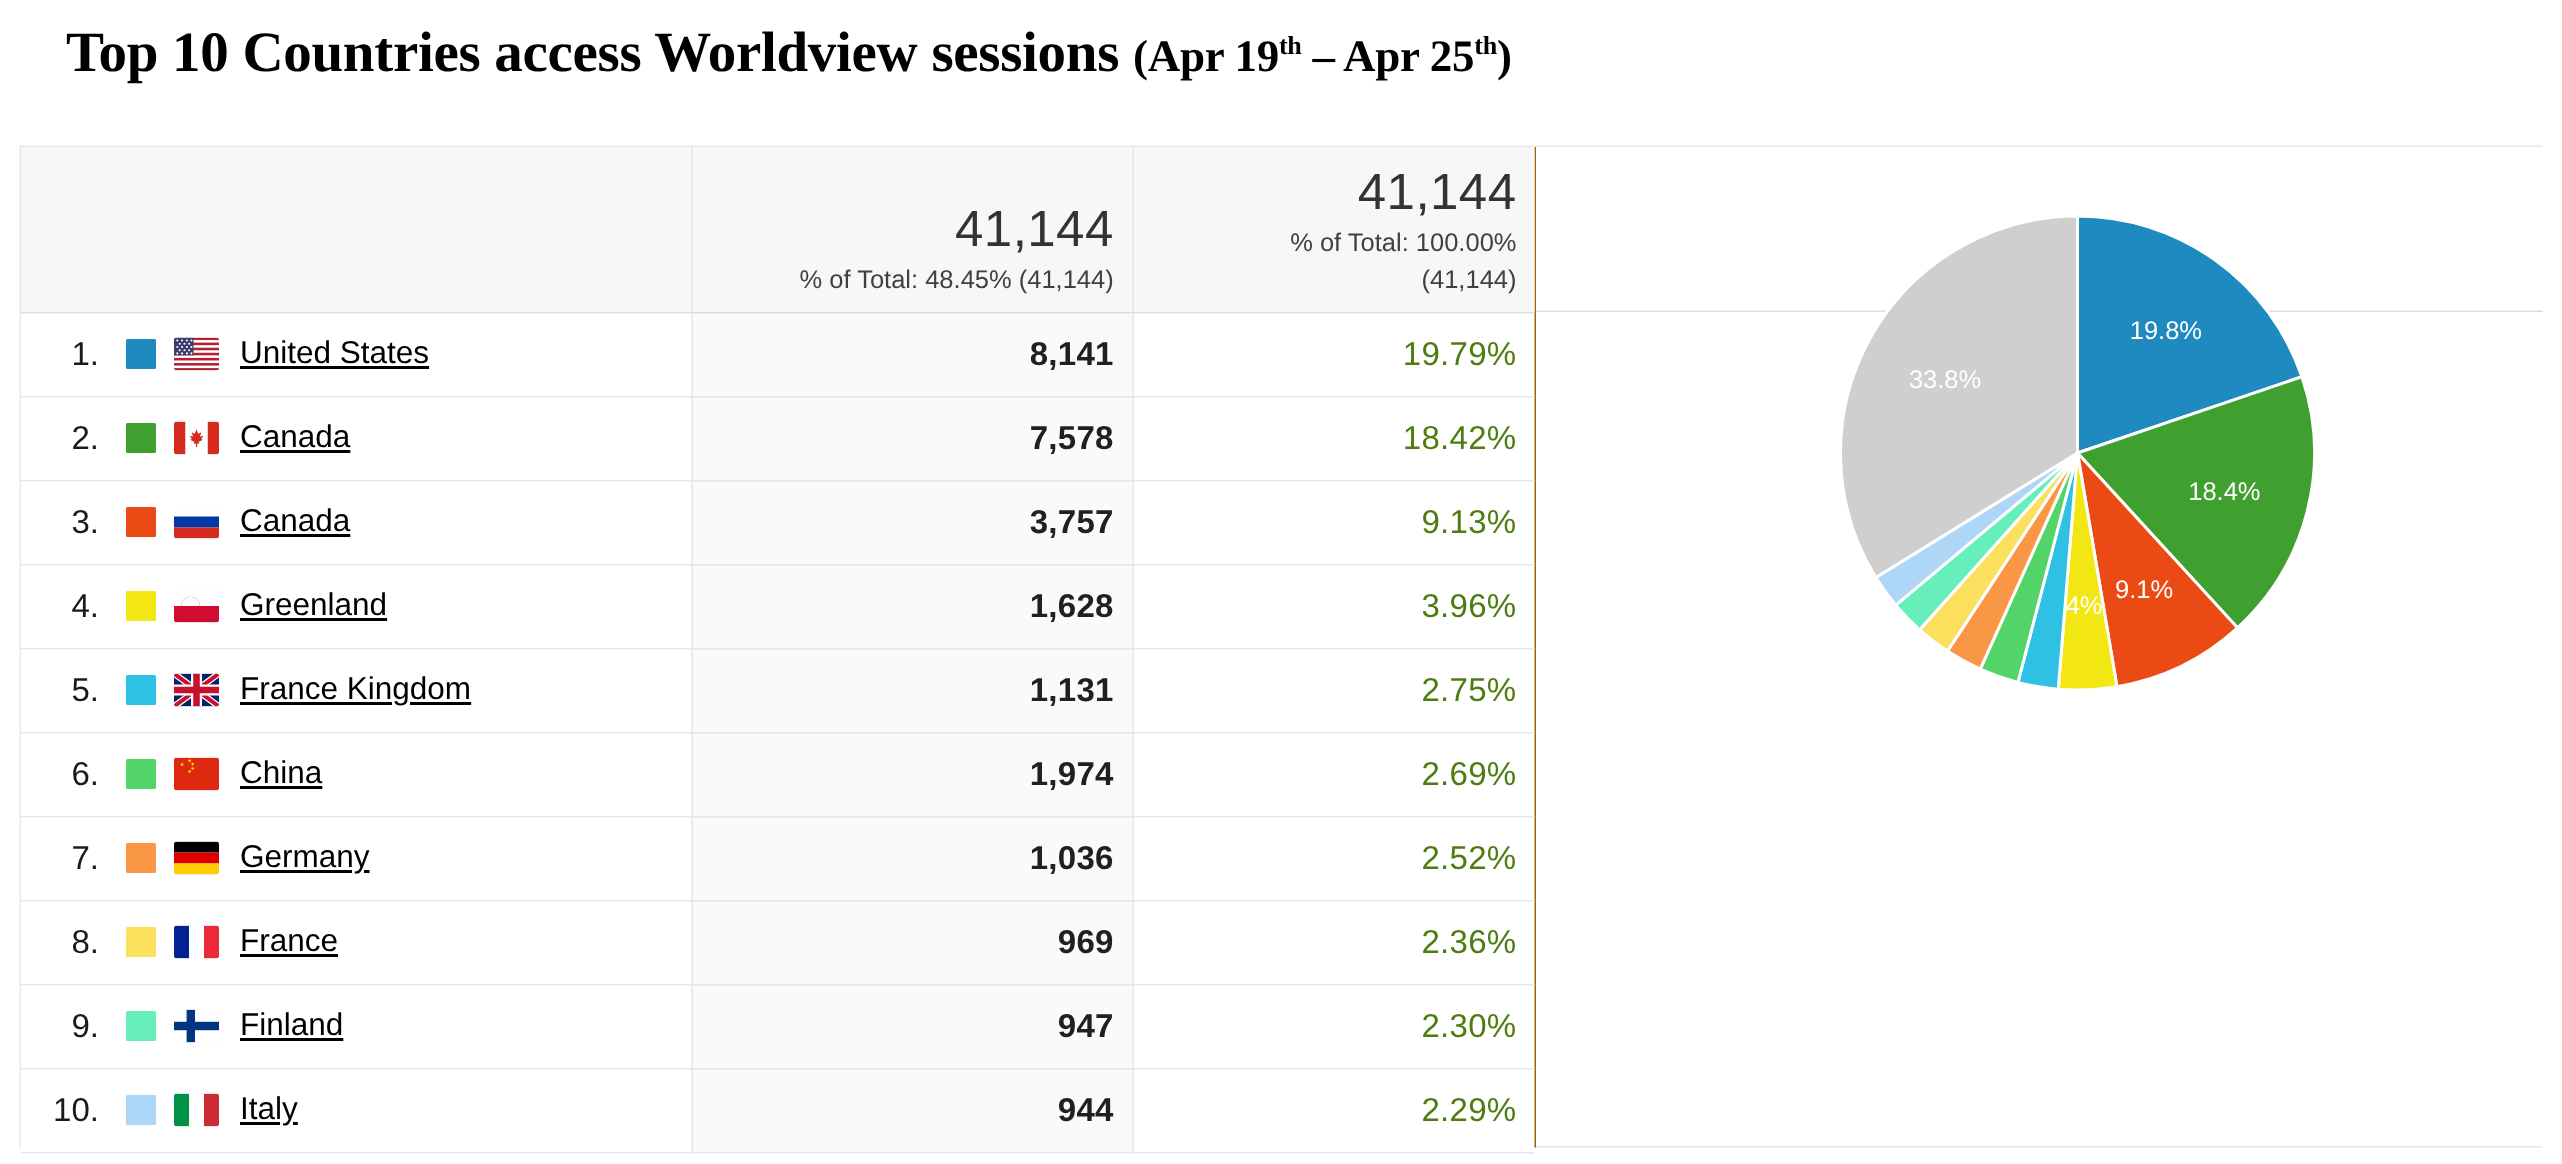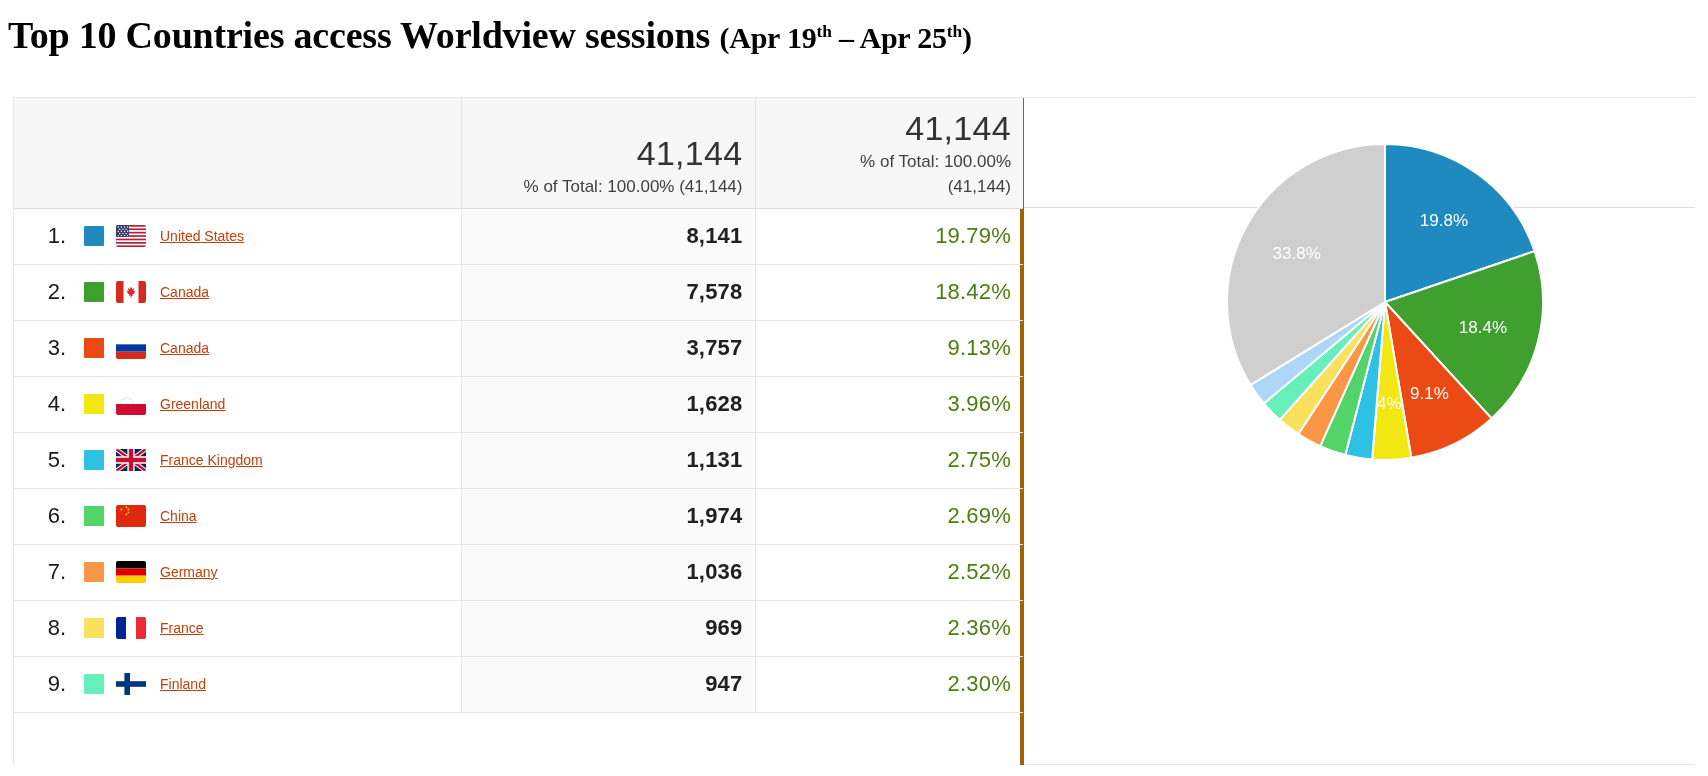--- a/index.html
+++ b/index.html
@@ -31,20 +31,21 @@
     display: flex;
     align-items: center;
   }
   .title {
     font-family: "Liberation Serif", "DejaVu Serif", serif;
     font-weight: bold;
     font-size: 38px;
     color: #000000;
     white-space: nowrap;
     letter-spacing: -0.2px;
+    margin-left: 36px;
   }
   .title .date-range {
     font-size: 30px;
   }
   .title sup {
     font-size: 0.58em;
     vertical-align: super;
     line-height: 0;
   }
 
@@ -56,21 +57,21 @@
     width: 1682px;
     height: 668px;
     border-top: 1px solid #e8e8e8;
     border-left: 1px solid #e8e8e8;
     box-sizing: border-box;
     display: flex;
   }
   .table-wrap {
     width: 1010px;
     box-sizing: border-box;
-    border-right: 4px solid #a16207;
+    border-right: 1px solid #a16207;
   }
   table.data {
     border-collapse: collapse;
     table-layout: fixed;
     width: 1009px;
   }
   table.data col.c-country { width: 447px; }
   table.data col.c-sessions { width: 294px; }
   table.data col.c-pct { width: 268px; }
 
@@ -160,22 +161,22 @@
     height: 22px;
     flex: 0 0 auto;
     margin-right: 14px;
     border-radius: 2px;
     overflow: hidden;
     position: relative;
     box-shadow: 0 0 0 1px rgba(0,0,0,0.10) inset;
   }
   .flag svg { display: block; width: 30px; height: 22px; }
   .country-name {
-    font-size: 14px;
-    color: #c2410c;
+    font-size: 21px;
+    color: #000000;
     white-space: nowrap;
   }
 
   
   .chart-panel {
     flex: 1;
     position: relative;
     border-bottom: 1px solid #e6e6e6;
     box-sizing: border-box;
   }
@@ -217,21 +218,21 @@
           <col class="c-sessions">
           <col class="c-pct">
         </colgroup>
         <thead>
           <tr>
             <th class="th-country">
               <span></span>
             </th>
             <th class="th-sessions">
               <div class="metric-total">41,144</div>
-              <div class="metric-sub">% of Total: 100.00% (41,144)</div>
+              <div class="metric-sub">% of Total: 48.45% (41,144)</div>
             </th>
             <th class="th-pct">
               <div class="metric-total">41,144</div>
               <div class="metric-sub">% of Total: 100.00%</div>
               <div class="metric-sub">(41,144)</div>
             </th>
           </tr>
         </thead>
         <tbody id="table-body">
             <tr>
@@ -370,20 +371,36 @@
                   <span class="flag">
                     <svg viewBox="0 0 30 22">
                       <use href="#flag-fi"></use>
                     </svg>
                   </span>
                   <a class="country-name" href="#">Finland</a>
                 </div>
               </td>
               <td class="cell-sessions">947</td>
               <td class="cell-pct">2.30%</td>
+            </tr>
+            <tr>
+              <td class="cell-country">
+                <div class="country-cell">
+                  <span class="rank">10.</span>
+                  <span class="swatch" style="background:#aed6f7"></span>
+                  <span class="flag">
+                    <svg viewBox="0 0 30 22">
+                      <use href="#flag-it"></use>
+                    </svg>
+                  </span>
+                  <a class="country-name" href="#">Italy</a>
+                </div>
+              </td>
+              <td class="cell-sessions">944</td>
+              <td class="cell-pct">2.29%</td>
             </tr>
           </tbody>
       </table>
     </div>
 
     <div class="chart-panel">
       <div class="chart-head-spacer"></div>
       <div class="pie-holder" id="pie-holder">
           <svg width="330" height="330" viewBox="0 0 330 330">
             <path d="M 165 165 L 165.00 7.00 A 158 158 0 0 1 314.60 114.16 Z" fill="#1f8ac0" stroke="#ffffff" stroke-width="2"></path>

